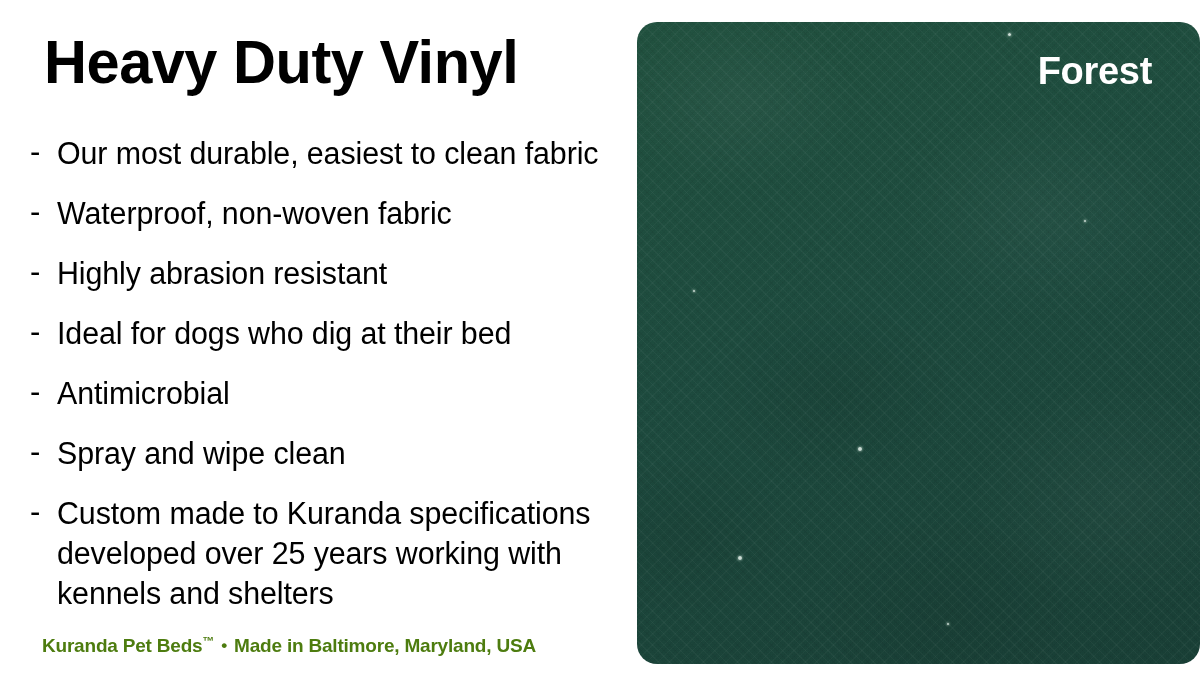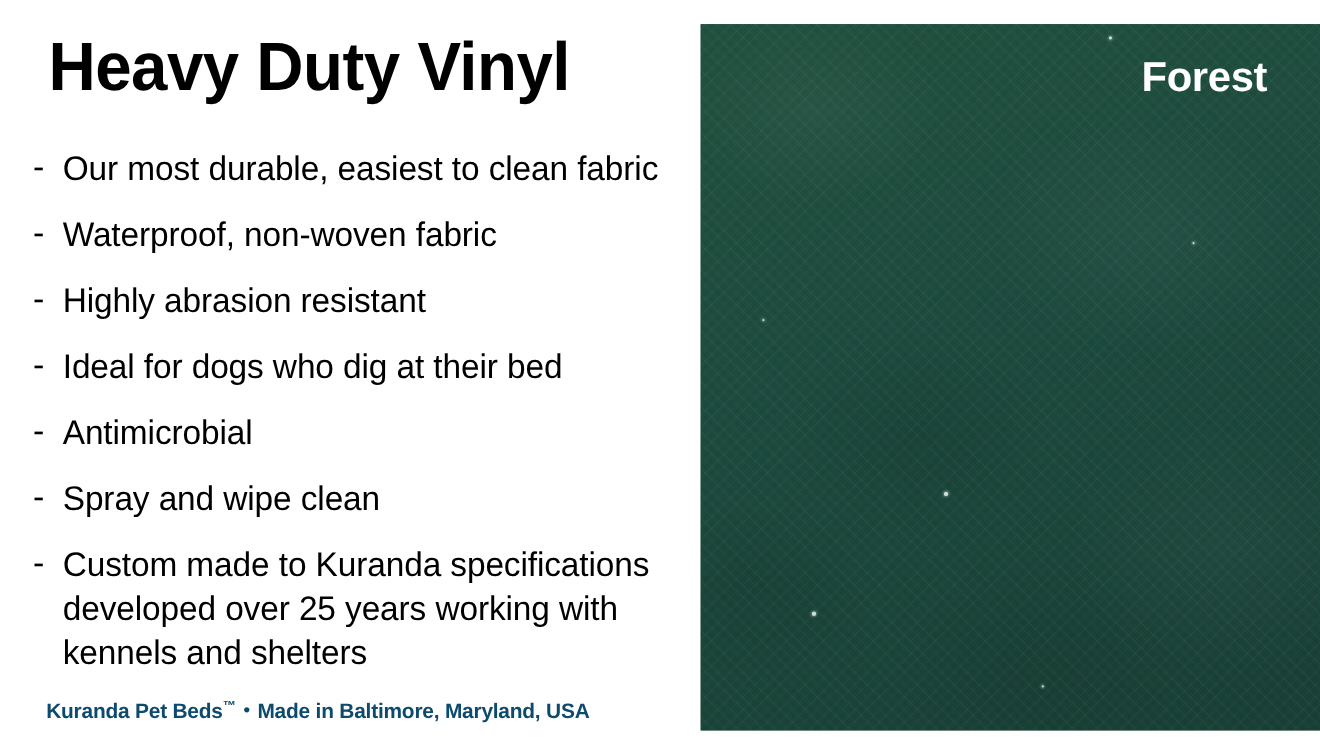--- a/index.html
+++ b/index.html
@@ -81,21 +81,21 @@
     transform-origin: left top;
   }
 
   .footer {
     position: absolute;
     left: 42px;
     top: 629px;
     font-size: 19px;
     line-height: 24px;
     font-weight: 600;
-    color: #0c4a6e;
+    color: #4d7c0f;
     letter-spacing: -0.2px;
     white-space: nowrap;
   }
   .footer .tm {
     font-size: 12px;
     vertical-align: super;
     font-weight: 600;
   }
   .footer .sep {
     display: inline-block;
@@ -135,20 +135,21 @@
         rgba(255,255,255,0.026) 0px,
         rgba(255,255,255,0.026) 1px,
         rgba(0,0,0,0.000) 1px,
         rgba(0,0,0,0.000) 4px,
         rgba(0,0,0,0.040) 4px,
         rgba(0,0,0,0.040) 5px,
         rgba(0,0,0,0.000) 5px,
         rgba(0,0,0,0.000) 8px),
       
       linear-gradient(160deg, #21513f 0%, #1d4a3e 45%, #193f36 100%);
+    border-radius: 20px;
   }
 
   
   .swatch::after {
     content: "";
     position: absolute;
     inset: 0;
     pointer-events: none;
     background-image:
       repeating-linear-gradient(0deg,

